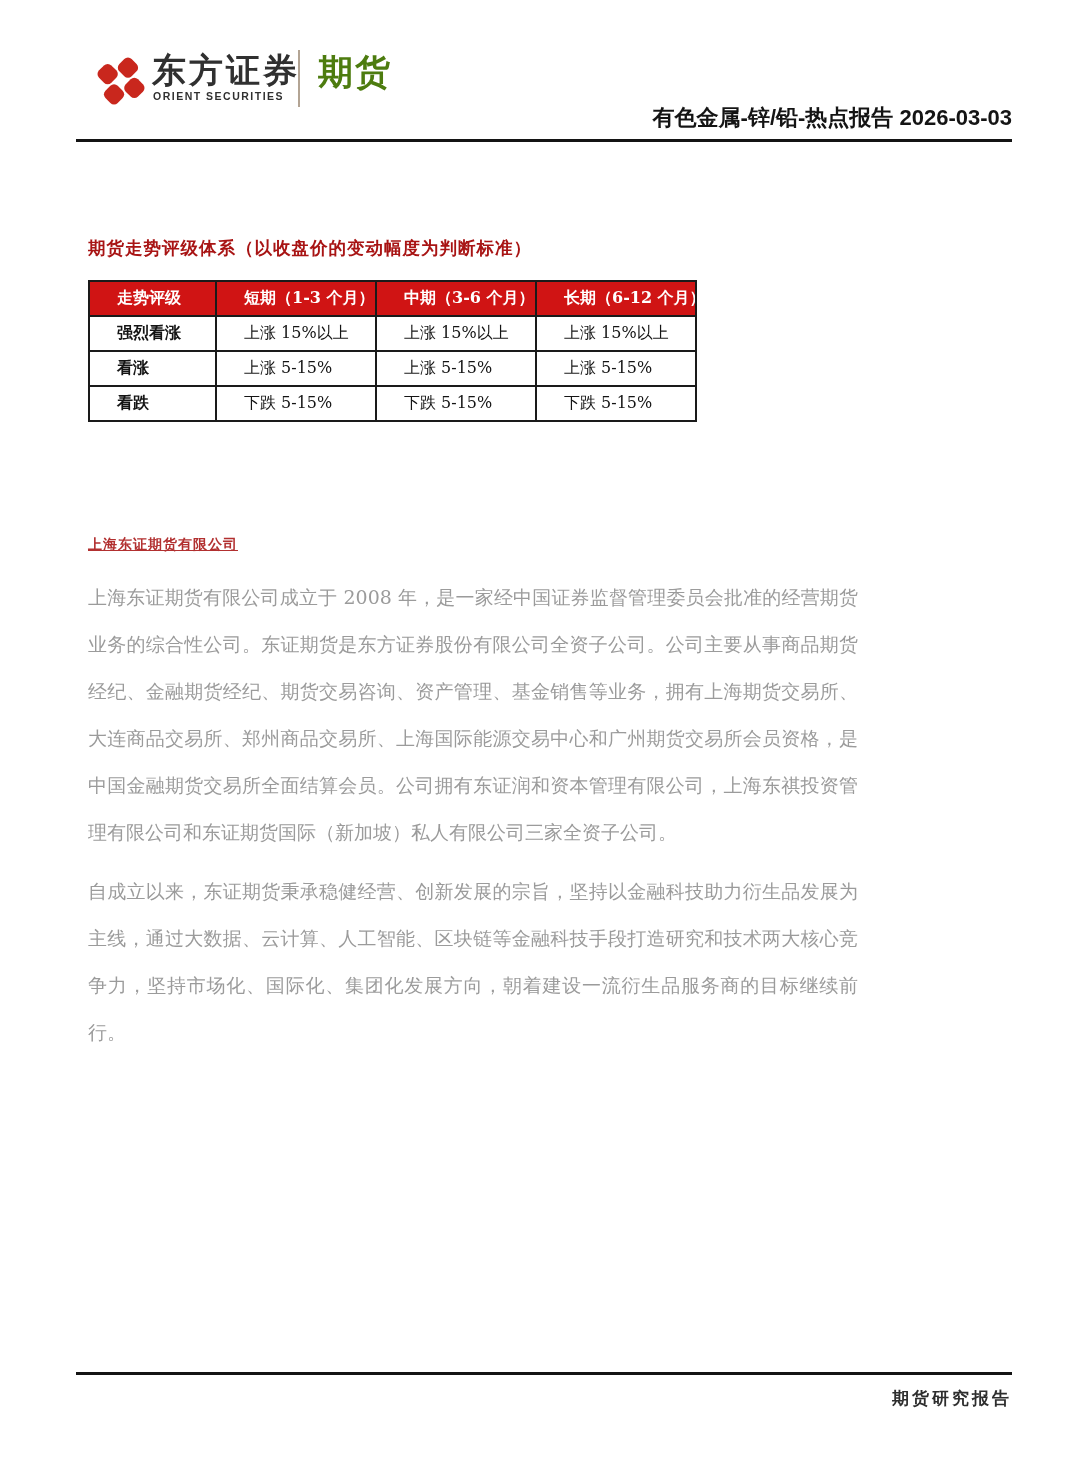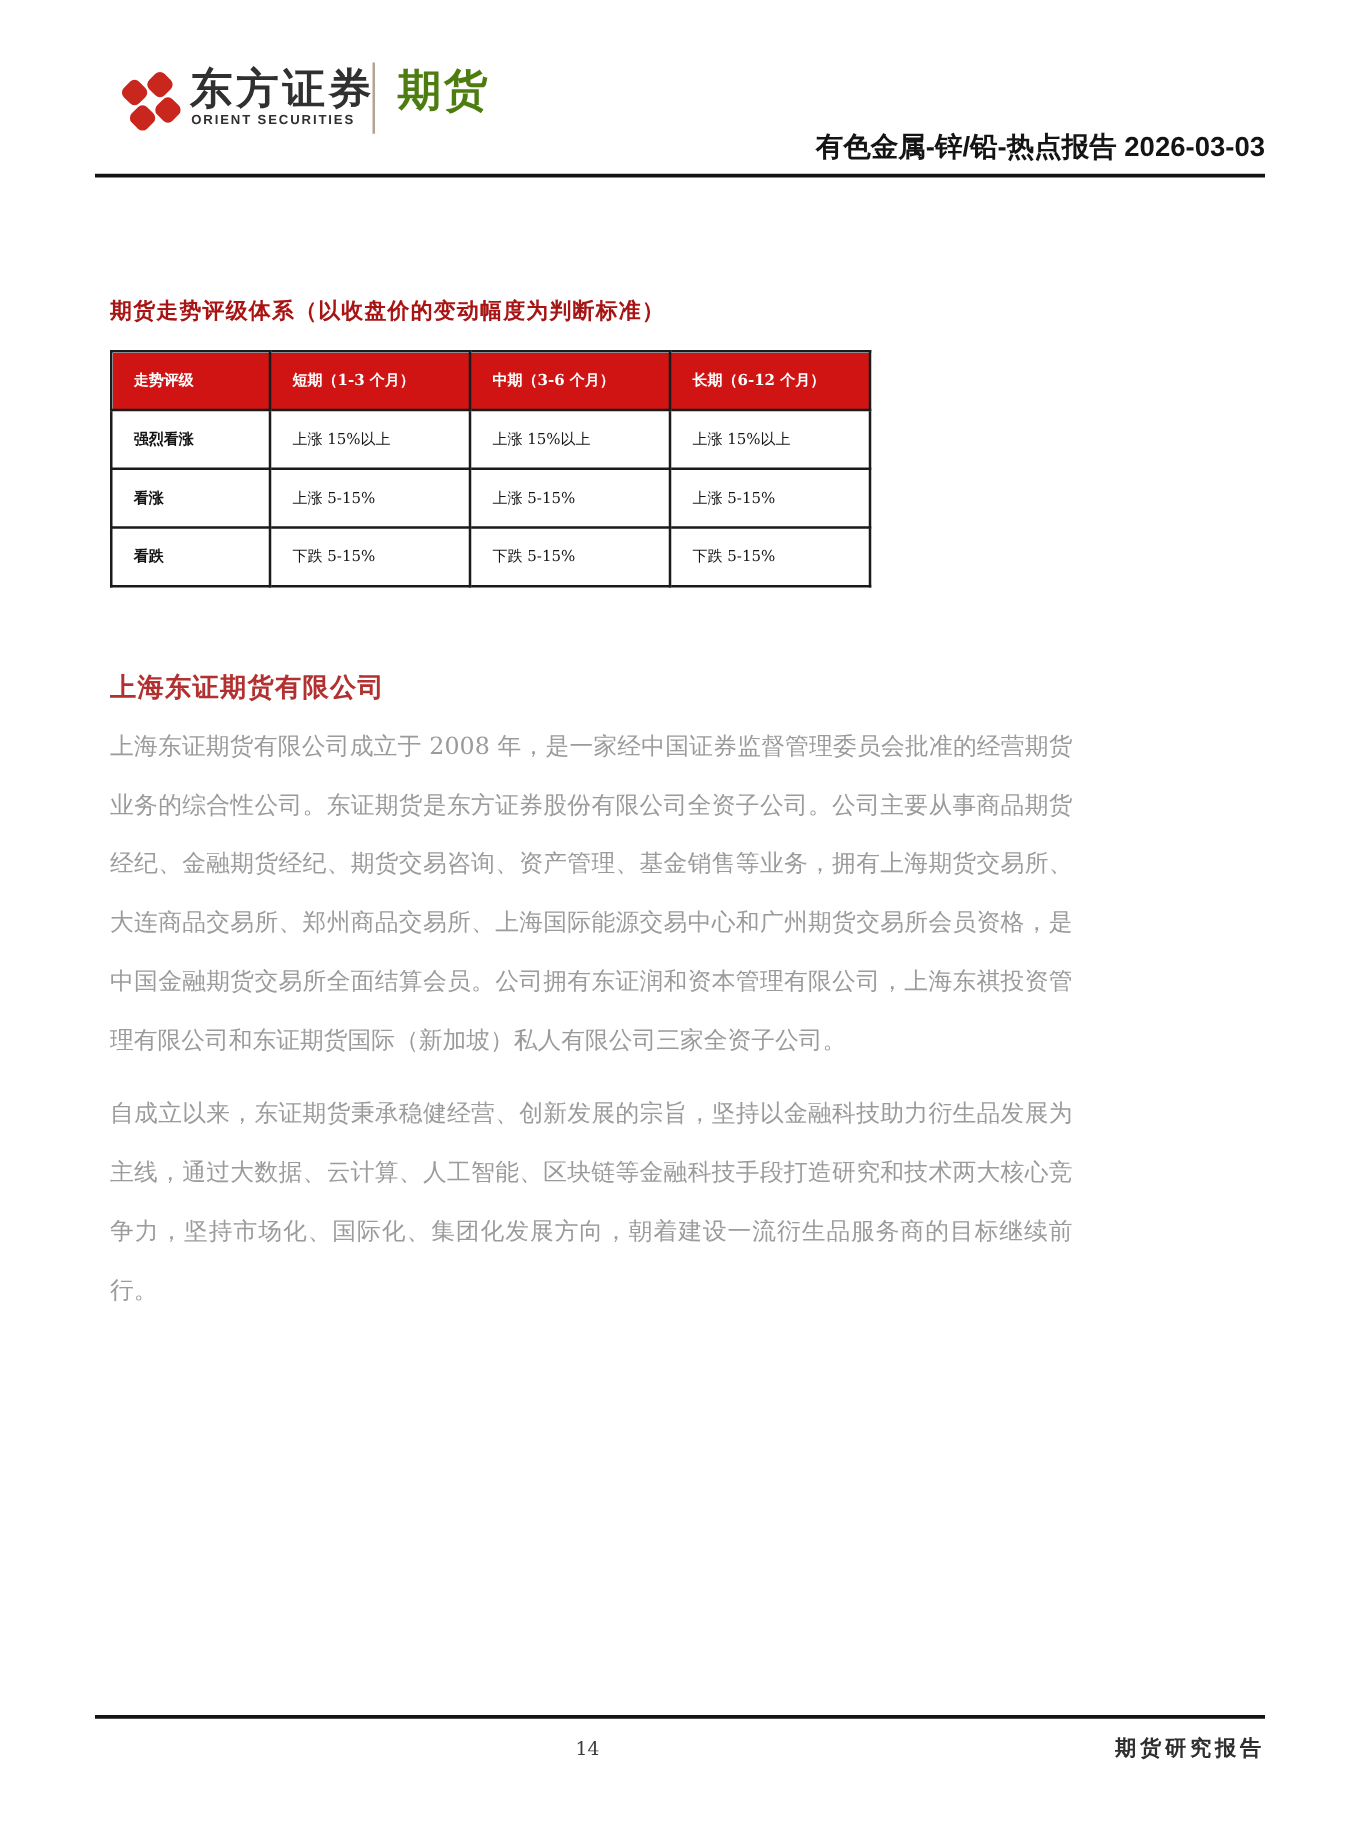--- a/index.html
+++ b/index.html
@@ -52,34 +52,34 @@
   
   .rating-title{
     left:88px;top:236px;
     font-size:17.5px;font-weight:bold;color:var(--title-red);letter-spacing:1px;
   }
   .rating-table-wrap{left:88px;top:280px;}
   table.rating{border-collapse:collapse;width:607px;table-layout:fixed;}
   table.rating col.c0{width:127px;}
   table.rating col.c1,table.rating col.c2,table.rating col.c3{width:160px;}
   table.rating th,table.rating td{
-    height:47px;padding:0 17px;
-    font-size:12px;text-align:left;vertical-align:middle;
+    height:35px;padding:0 27px;
+    font-size:16px;text-align:left;vertical-align:middle;
     border:2px solid #1a1a1a;white-space:nowrap;overflow:hidden;
   }
   table.rating th{
     background:var(--table-red);color:#ffffff;font-weight:bold;
   }
   table.rating td{color:var(--ink);}
   table.rating td:first-child{font-weight:bold;}
 
   
   .company-title{
     left:88px;top:536px;
-    font-size:21px;font-weight:bold;color:var(--section-red);letter-spacing:1px;
+    font-size:14px;font-weight:bold;color:var(--section-red);letter-spacing:1px;text-decoration:underline;
   }
   .para{
     left:88px;width:770px;
     font-size:19px;line-height:47px;
     color:var(--body-gray);
     text-align:justify;
   }
   .para-1{top:574px;}
   .para-2{top:868px;}
 
@@ -153,16 +153,15 @@
         </tr>
       </tbody>
     </table>
   </div>
 
   <div class="abs company-title">上海东证期货有限公司</div>
   <div class="abs para para-1">上海东证期货有限公司成立于 2008 年，是一家经中国证券监督管理委员会批准的经营期货业务的综合性公司。东证期货是东方证券股份有限公司全资子公司。公司主要从事商品期货经纪、金融期货经纪、期货交易咨询、资产管理、基金销售等业务，拥有上海期货交易所、大连商品交易所、郑州商品交易所、上海国际能源交易中心和广州期货交易所会员资格，是中国金融期货交易所全面结算会员。公司拥有东证润和资本管理有限公司，上海东祺投资管理有限公司和东证期货国际（新加坡）私人有限公司三家全资子公司。</div>
   <div class="abs para para-2">自成立以来，东证期货秉承稳健经营、创新发展的宗旨，坚持以金融科技助力衍生品发展为主线，通过大数据、云计算、人工智能、区块链等金融科技手段打造研究和技术两大核心竞争力，坚持市场化、国际化、集团化发展方向，朝着建设一流衍生品服务商的目标继续前行。</div>
 
   <div class="abs rule rule-bottom"></div>
-  <div class="abs page-number">14</div>
   <div class="abs footer-label">期货研究报告</div>
 
 </div>
 
 </body></html>

